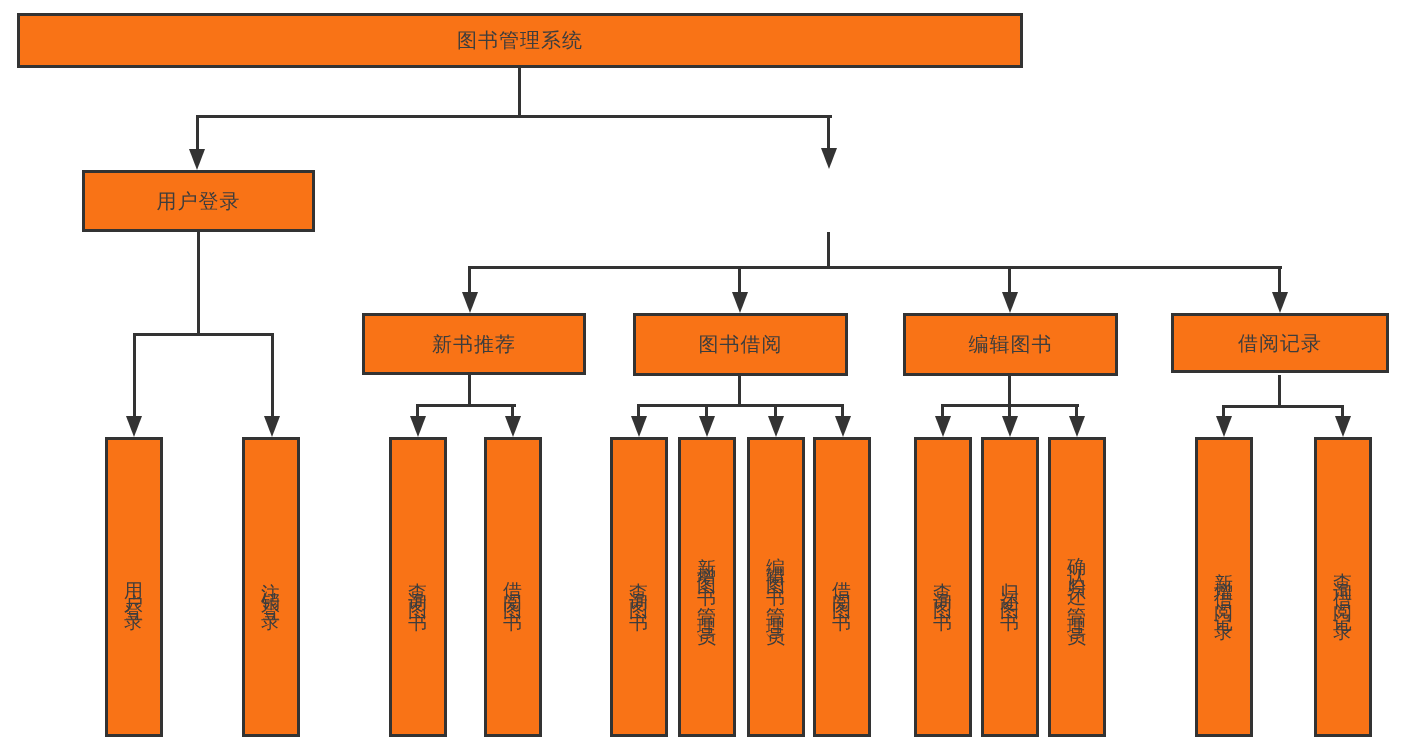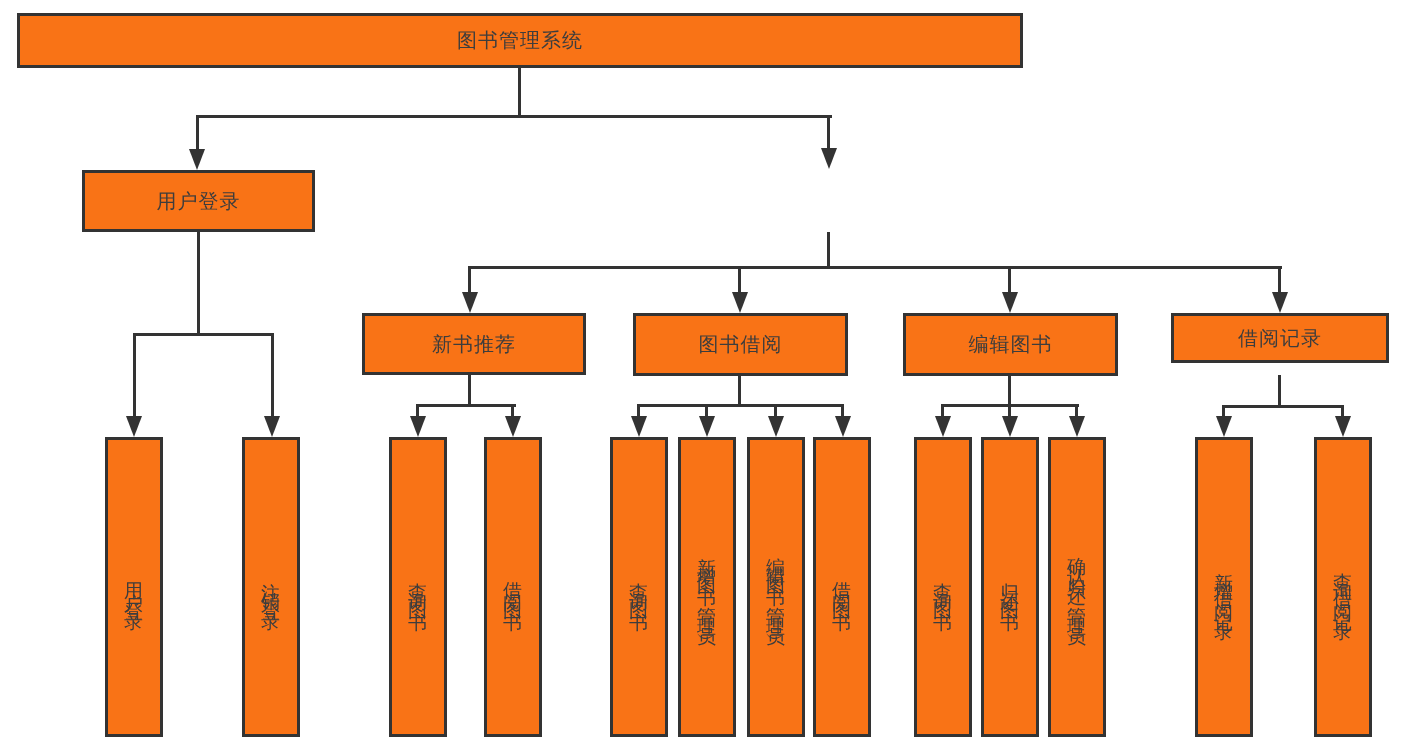--- a/index.html
+++ b/index.html
@@ -41,21 +41,21 @@
 
   <div class="node hnode" style="left:362px;top:313px;width:224px;height:62px;">
     <span>新书推荐</span>
   </div>
   <div class="node hnode" style="left:633px;top:313px;width:215px;height:63px;">
     <span>图书借阅</span>
   </div>
   <div class="node hnode" style="left:903px;top:313px;width:215px;height:63px;">
     <span>编辑图书</span>
   </div>
-  <div class="node hnode" style="left:1171px;top:313px;width:218px;height:50px;">
+  <div class="node hnode" style="left:1171px;top:313px;width:218px;height:60px;">
     <span>借阅记录</span>
   </div>
 
   <div class="node vnode" style="left:105px;">
     <span class="vtext">用户登录</span>
   </div>
   <div class="node vnode" style="left:242px;">
     <span class="vtext">注销登录</span>
   </div>
   <div class="node vnode" style="left:389px;">

